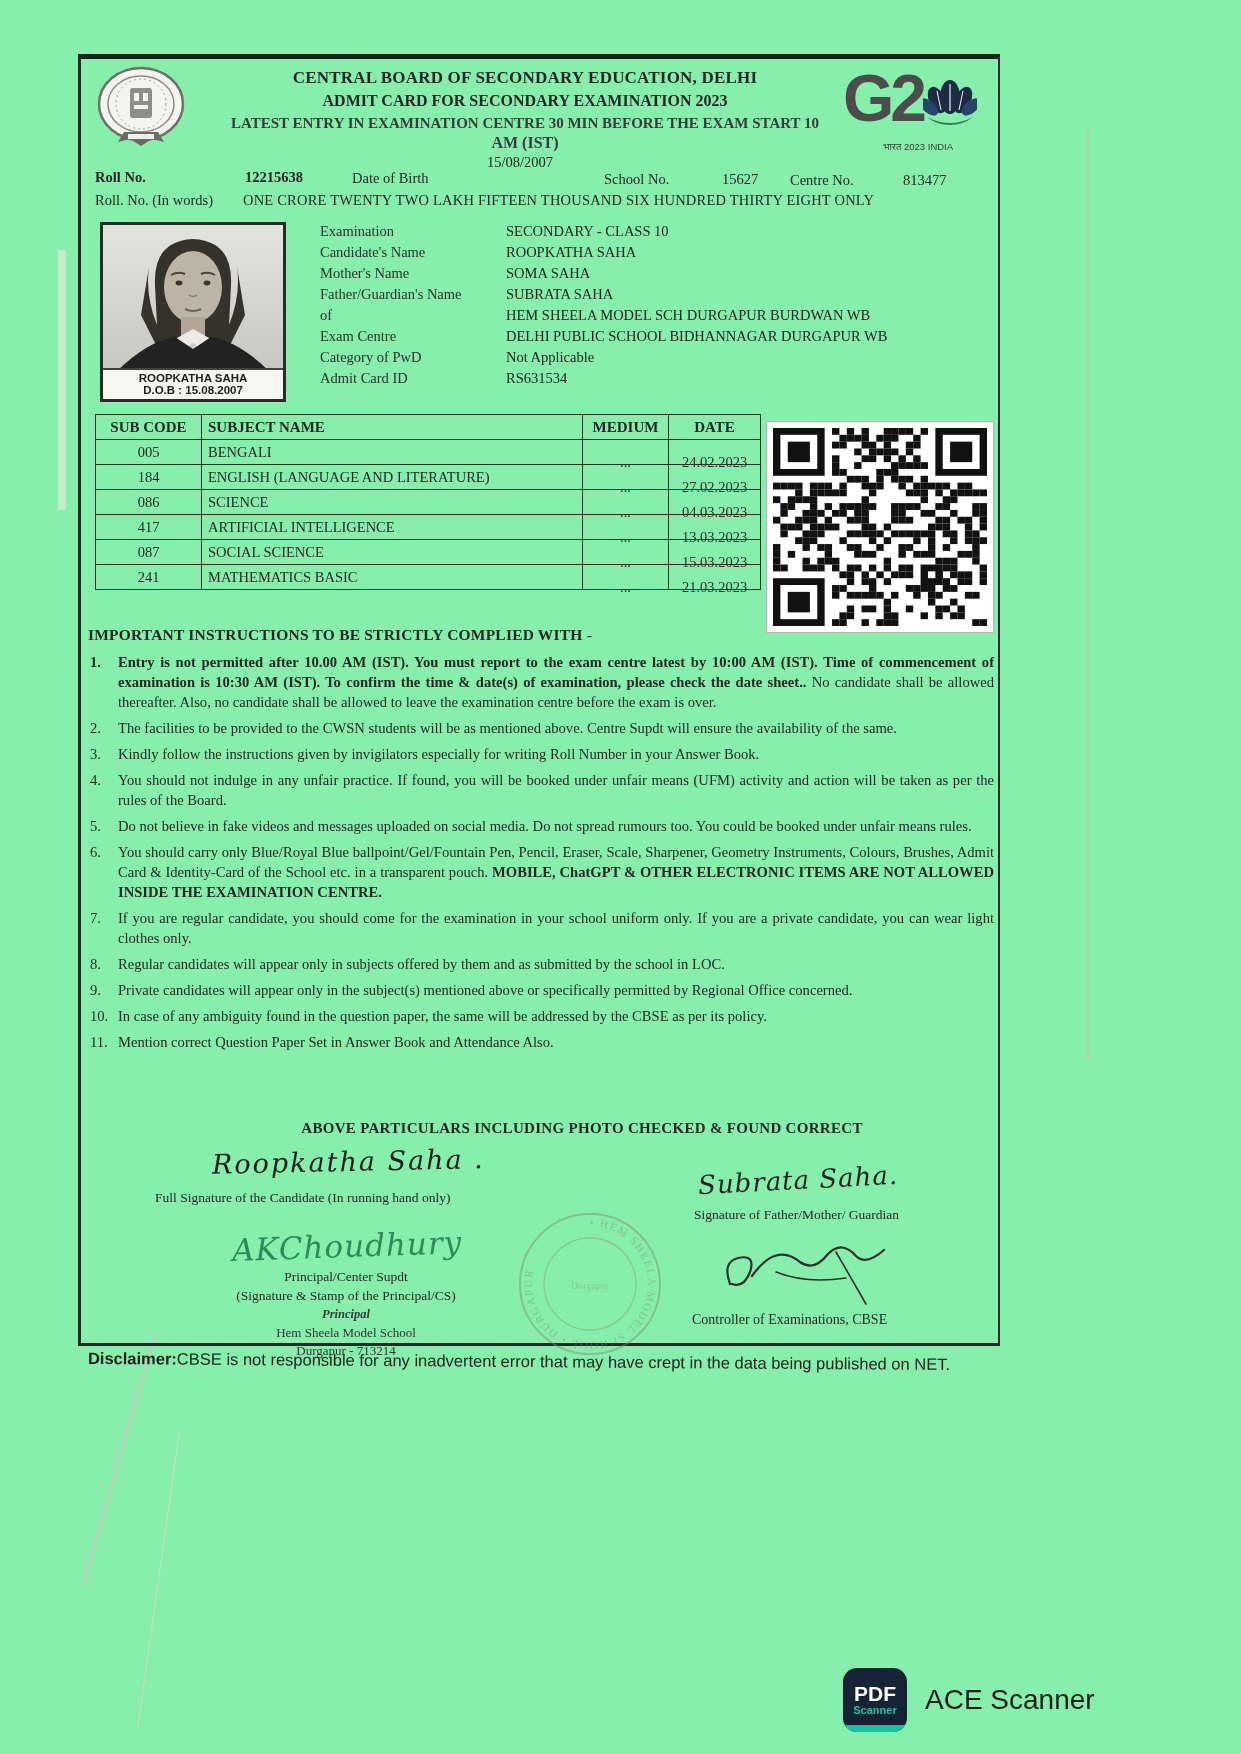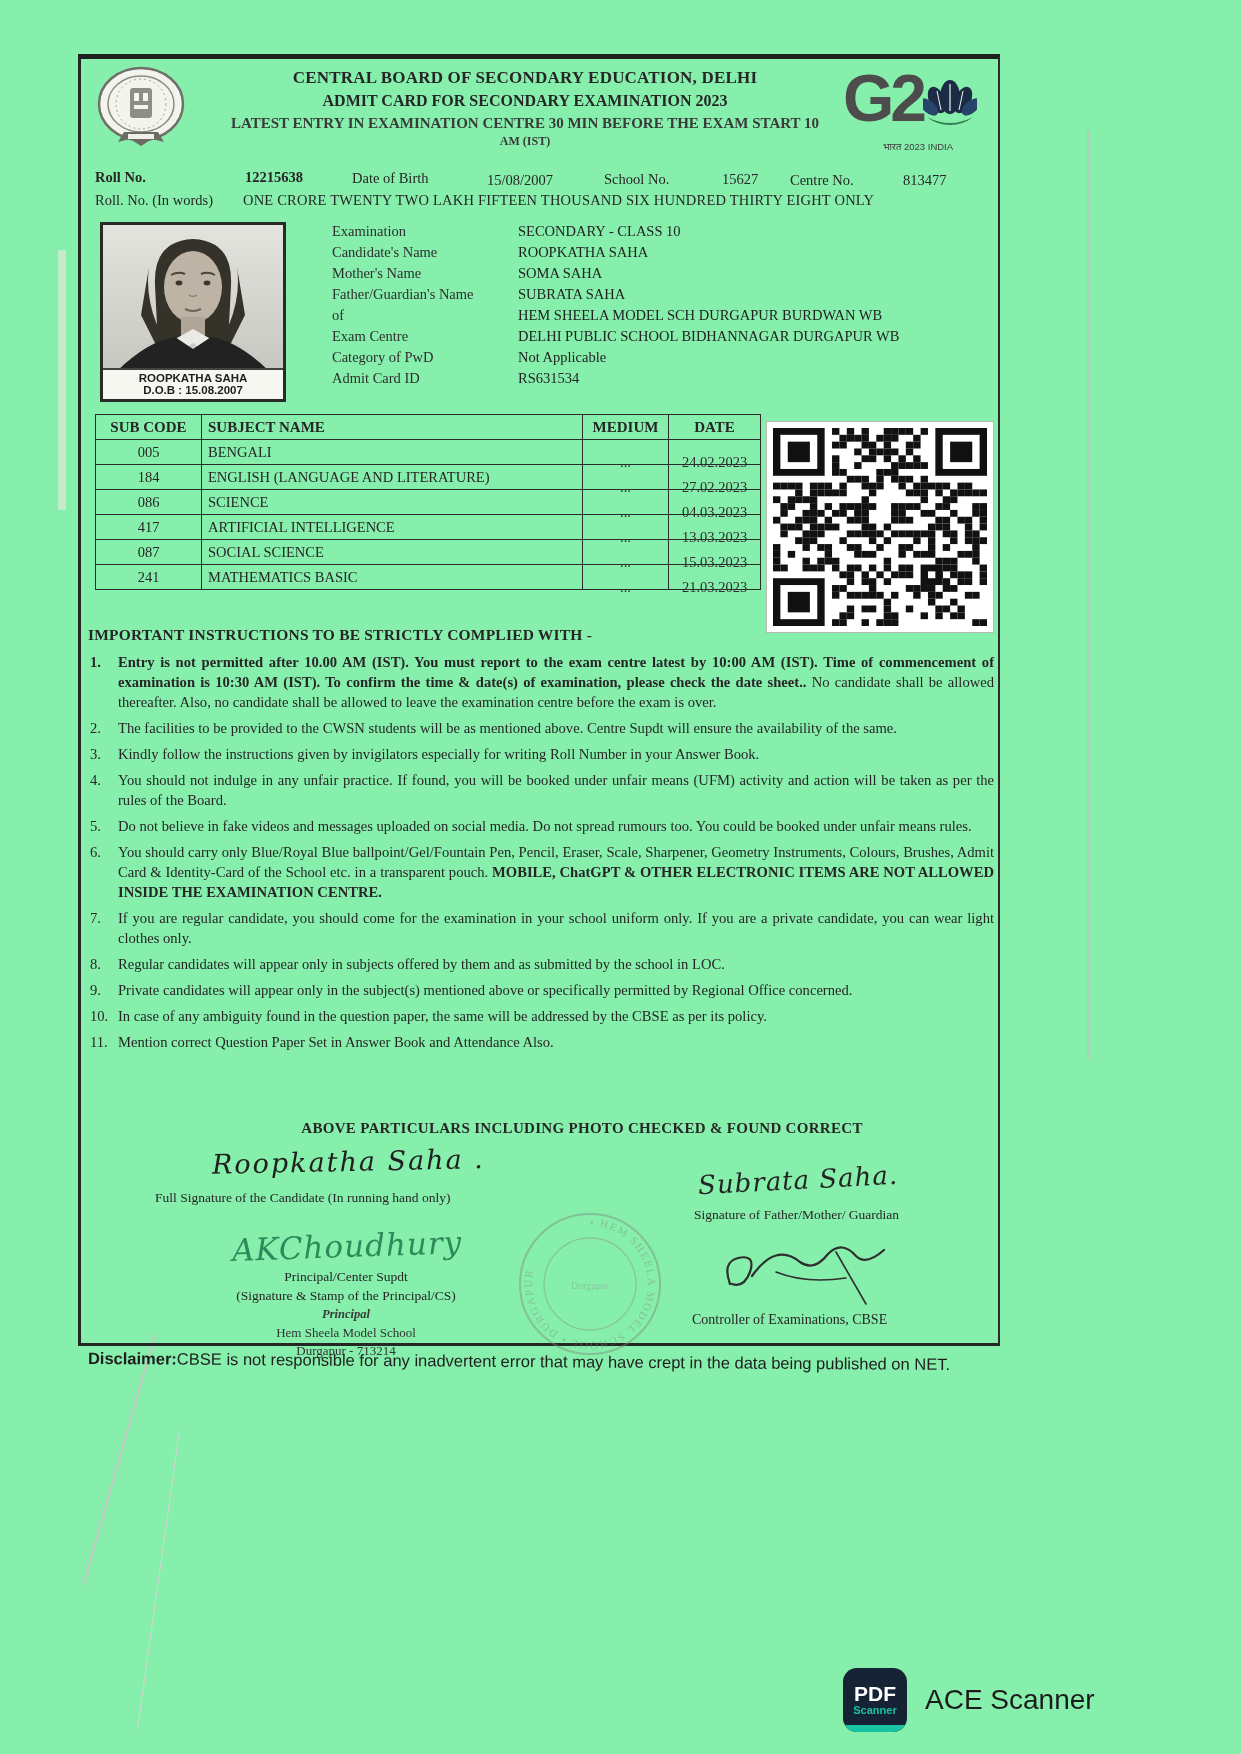--- a/index.html
+++ b/index.html
@@ -16,41 +16,41 @@
   .artifact-right { position:absolute; left:1087px; top:130px; width:2px; height:930px; background:#c2c2ba; opacity:.7; }
   .fold1 { position:absolute; left:118px; top:1330px; width:2px; height:260px; background:#c8c8c0; transform:rotate(16deg); }
   .fold2 { position:absolute; left:158px; top:1430px; width:1px; height:300px; background:#d6d6cf; transform:rotate(8deg); }
   .smudge-left { position:absolute; left:58px; top:250px; width:8px; height:260px; background:#eceade; opacity:.6; }
 
   
   .title-block { position:absolute; left:180px; top:68px; width:690px; text-align:center; }
   .t-board { font-size:17px; font-weight:bold; letter-spacing:.2px; }
   .t-admit { font-size:16px; font-weight:bold; margin-top:4px; }
   .t-entry { font-size:15px; font-weight:bold; margin-top:5px; color:#3a3a3a; }
-  .t-entry2 { font-size:12px; font-weight:bold; margin-top:2px; color:#3a3a3a; }
+  .t-entry2 { font-size:16px; font-weight:bold; margin-top:2px; color:#3a3a3a; }
 
   .cbse-logo { position:absolute; left:94px; top:66px; width:94px; height:86px; }
   .g20 { position:absolute; left:843px; top:58px; width:150px; height:96px; }
   .g20-row { display:flex; align-items:center; }
   .g20-text { font-family:"Liberation Sans", sans-serif; font-weight:bold; font-size:66px; color:#4c4c4c; letter-spacing:-4px; line-height:80px; }
   .g20-caption { position:absolute; left:858px; top:140px; width:120px; text-align:center; font-size:9.5px; color:#3b3b3b; font-family:"Liberation Sans", sans-serif; }
 
   
   .abs { position:absolute; white-space:nowrap; }
   .lbl { font-size:14.5px; }
   .bold { font-weight:bold; }
 
   
   .photo { position:absolute; left:100px; top:222px; width:186px; height:180px; border:3px solid #2a2a2a; background:#cfcfc8; }
   .photo svg { display:block; }
   .photo-caption { position:absolute; left:0; bottom:0; width:100%; background:#f7f7f2; border-top:2px solid #44423e;
                    text-align:center; font-family:"Liberation Sans", sans-serif; font-weight:bold; font-size:11.5px; color:#1d1d1b; padding:2px 0 3px 0; }
 
   
-  .details { position:absolute; left:332px; top:221px; width:640px; }
+  .details { position:absolute; left:320px; top:221px; width:640px; }
   .det-row { display:flex; line-height:21px; }
   .det-label { width:186px; font-size:14.5px; color:#2e2e2e; flex:none; }
   .det-value { font-size:14.5px; color:#222; }
 
   
   .subjects { position:absolute; left:95px; top:414px; width:666px; border-collapse:collapse;padding-left:20px; }
   .subjects th, .subjects td { border:1.8px solid #2b2b2b; font-size:14.5px; padding:1px 6px; height:25px; }
   .subjects th { font-weight:bold; font-size:15px; }
   .th-code, .td-code { width:106px; text-align:center; }
   .th-name, .td-name { text-align:left; }
@@ -147,21 +147,21 @@
         <line x1="14" y1="24" x2="18" y2="43" stroke="#f4f4ee" stroke-width="1"></line>
         <line x1="40" y1="24" x2="36" y2="43" stroke="#f4f4ee" stroke-width="1"></line>
       </svg>
     </div>
   </div>
   <div class="g20-caption">भारत 2023 INDIA</div>
 
   <span class="abs lbl bold" style="left:95px; top:169px;">Roll No.</span>
   <span class="abs lbl bold" style="left:245px; top:169px;">12215638</span>
   <span class="abs lbl" style="left:352px; top:170px;">Date of Birth</span>
-  <span class="abs lbl" style="left:487px; top:172px;">15/08/2007</span>
+  <span class="abs lbl" style="left:487px; top:154px;">15/08/2007</span>
   <span class="abs lbl" style="left:604px; top:171px;">School No.</span>
   <span class="abs lbl" style="left:722px; top:171px;">15627</span>
   <span class="abs lbl" style="left:790px; top:172px;">Centre No.</span>
   <span class="abs lbl" style="left:903px; top:172px;">813477</span>
   <span class="abs lbl" style="left:95px; top:192px;">Roll. No. (In words)</span>
   <span class="abs lbl" style="left:243px; top:192px; letter-spacing:.2px;">ONE CRORE TWENTY TWO LAKH FIFTEEN THOUSAND SIX HUNDRED THIRTY EIGHT ONLY</span>
 
   <div class="photo">
     <svg width="180" height="174" viewBox="0 0 180 174">
       <defs>

